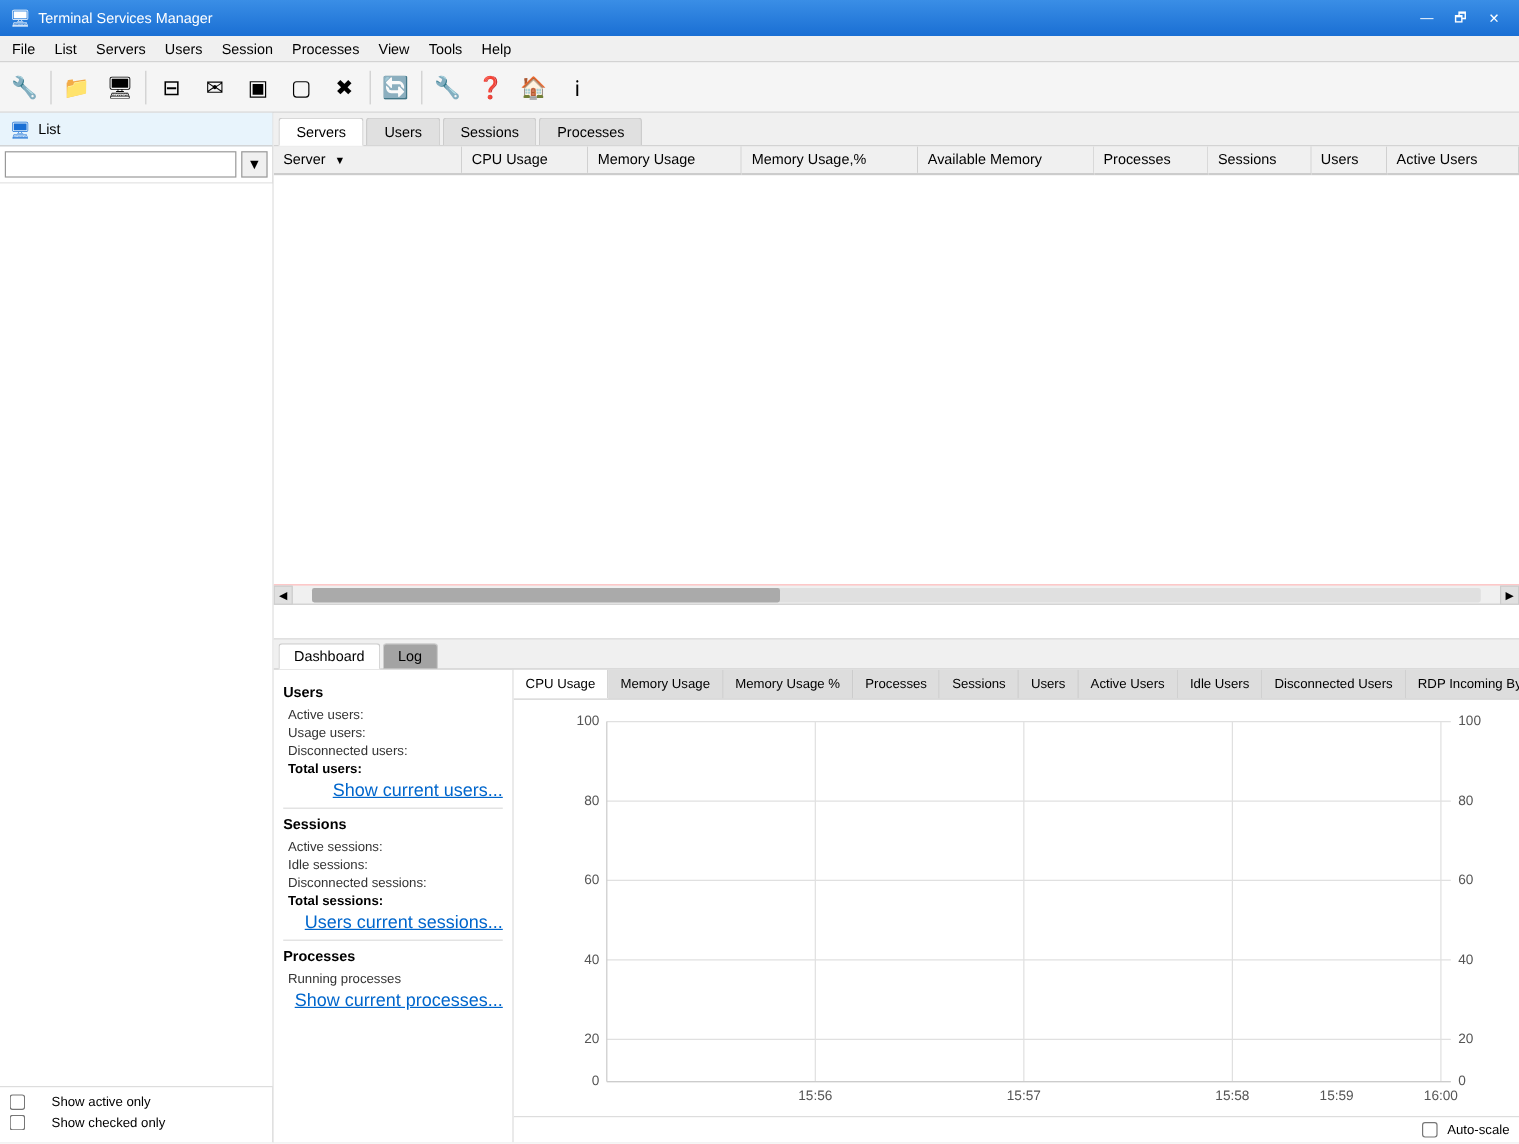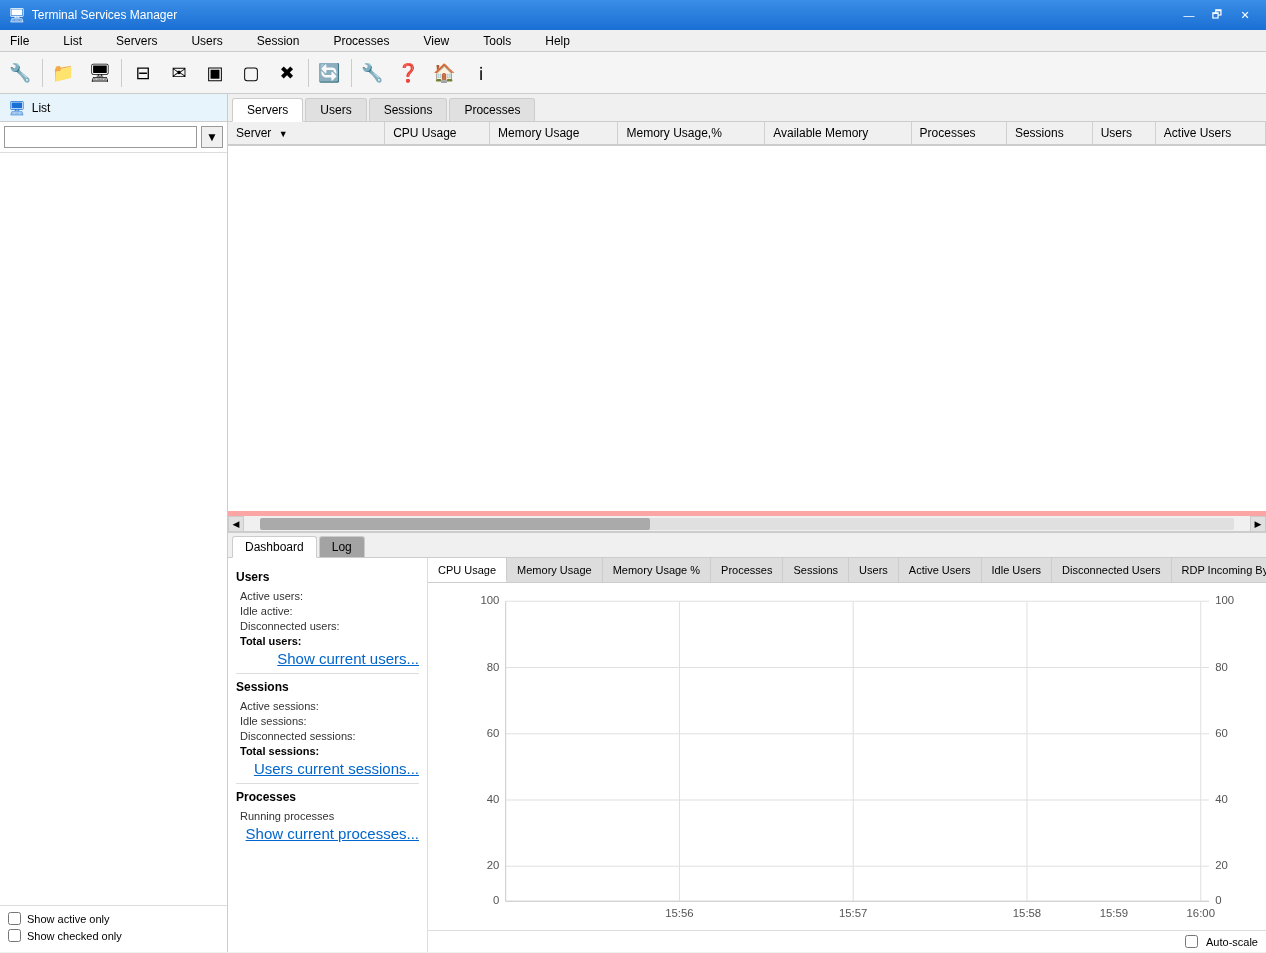--- a/index.html
+++ b/index.html
@@ -29,21 +29,20 @@
     }
 
     
     #menu-bar {
       background: #f0f0f0;
       height: 22px;
       display: flex;
       align-items: center;
       border-bottom: 1px solid #ccc;
       padding: 0 2px;
-      gap: 18px;
     }
     .menu-item {
       padding: 2px 8px;
       cursor: pointer;
       font-size: 12px;
       height: 100%;
       display: flex; align-items: center;
     }
 
     
@@ -121,21 +120,21 @@
       background: white;
       padding: 4px;
     }
     #left-panel-footer {
       border-top: 1px solid #ddd;
       padding: 6px 8px;
     }
     .checkbox-row {
       display: flex;
       align-items: center;
-      gap: 6px;
+      gap: 22px;
       margin-bottom: 4px;
       font-size: 11px;
     }
     .checkbox-row input { cursor: pointer; }
 
     
     #right-panel {
       flex: 1;
       display: flex;
       flex-direction: column;
@@ -164,21 +163,21 @@
       background: white;
       border-bottom: 1px solid white;
       margin-bottom: -1px;
       font-weight: normal;
     }
 
     
     #server-table-container {
       flex: 1;
       overflow: auto;
-      border-bottom: 5px solid #fca5a5;
+      border-bottom: 1px solid #fca5a5;
       min-height: 0;
     }
     table.server-table {
       width: 100%;
       border-collapse: collapse;
       font-size: 12px;
     }
     table.server-table thead th {
       background: #f0f0f0;
       border-right: 1px solid #d0d0d0;
@@ -219,20 +218,21 @@
       border-radius: 2px;
     }
     .scroll-arrow { width: 16px; height: 16px; background: #e0e0e0; border: 1px solid #ccc; display: flex; align-items: center; justify-content: center; font-size: 9px; cursor: pointer; }
 
     
     #dashboard-area {
       height: 420px;
       display: flex;
       flex-direction: column;
       border-top: 1px solid #ccc;
+      margin-top: 28px;
     }
     #dashboard-tabs {
       display: flex;
       background: #f0f0f0;
       border-bottom: 1px solid #ccc;
       padding: 3px 4px 0 4px;
       gap: 2px;
     }
     .dash-tab {
       padding: 3px 12px;
@@ -461,21 +461,21 @@
       <div id="dashboard-content">
 
         <div id="stats-panel">
 
           <div class="stats-section-title">Users</div>
           <div class="stats-row">
             <span class="stats-label">Active users:</span>
             <span class="stats-value"></span>
           </div>
           <div class="stats-row">
-            <span class="stats-label">Idle active:</span>
+            <span class="stats-label">Usage users:</span>
             <span class="stats-value"></span>
           </div>
           <div class="stats-row">
             <span class="stats-label">Disconnected users:</span>
             <span class="stats-value"></span>
           </div>
           <div class="stats-total-row">Total users:</div>
           <a class="stats-link">Show current users...</a>
           <hr class="stats-divider">
 

